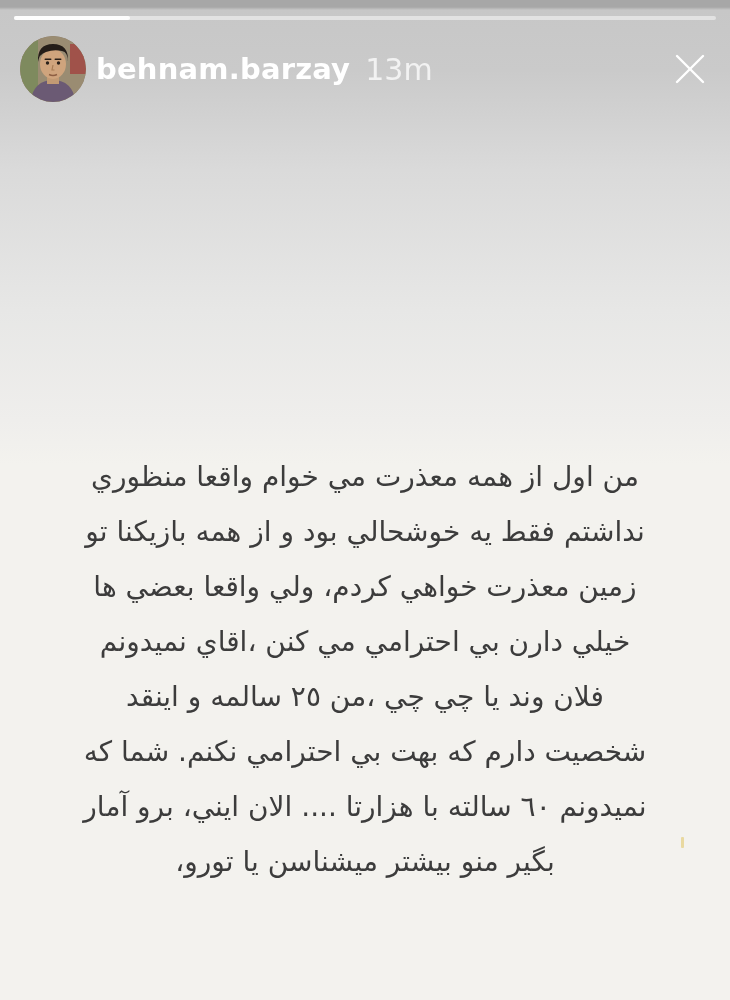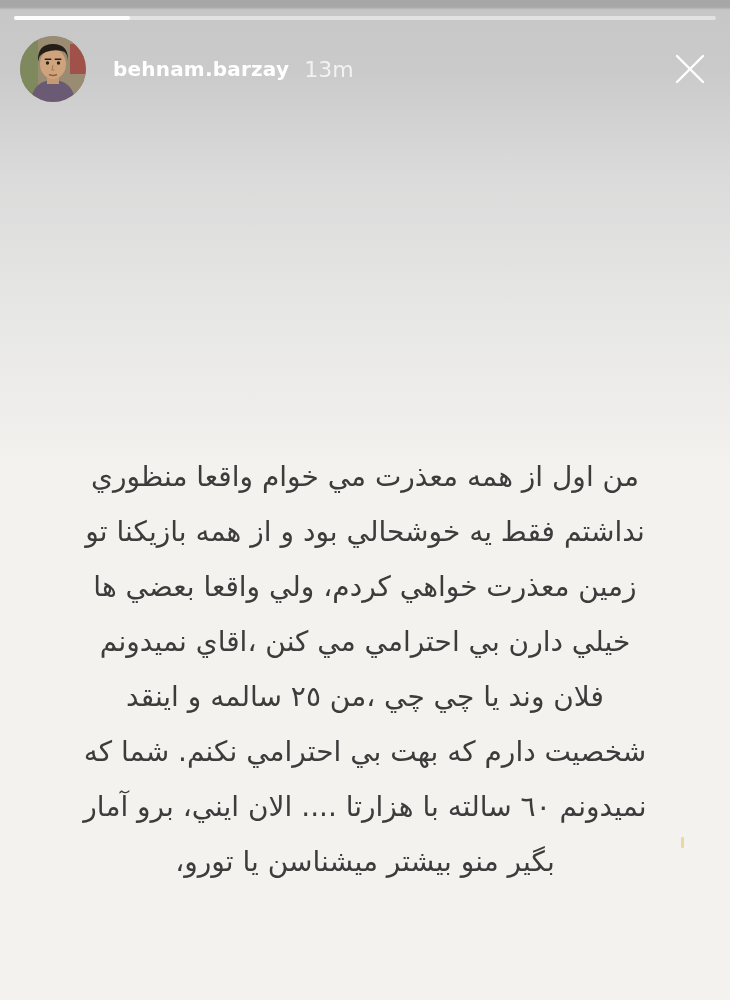--- a/index.html
+++ b/index.html
@@ -36,31 +36,31 @@
     position:absolute;top:34px;left:20px;right:18px;height:70px;
     display:flex;align-items:center;
   }
   .avatar{
     width:66px;height:66px;border-radius:50%;
     overflow:hidden;flex:0 0 auto;
     background:#8a7a66;
   }
   .avatar svg{display:block;width:100%;height:100%;}
   .username{
-    margin-left:27px;
+    margin-left:10px;
     color:#ffffff;
-    font-size:20px;
+    font-size:29px;
     font-weight:700;
     letter-spacing:0.2px;
     white-space:nowrap;
   }
   .timestamp{
     margin-left:15px;
     color:rgba(255,255,255,0.75);
-    font-size:22px;
+    font-size:30px;
     font-weight:400;
   }
   .header-spacer{flex:1;}
   .close-button{
     width:44px;height:44px;
     display:flex;align-items:center;justify-content:center;
     background:none;border:none;padding:0;cursor:pointer;
   }
   
   .story-text{

